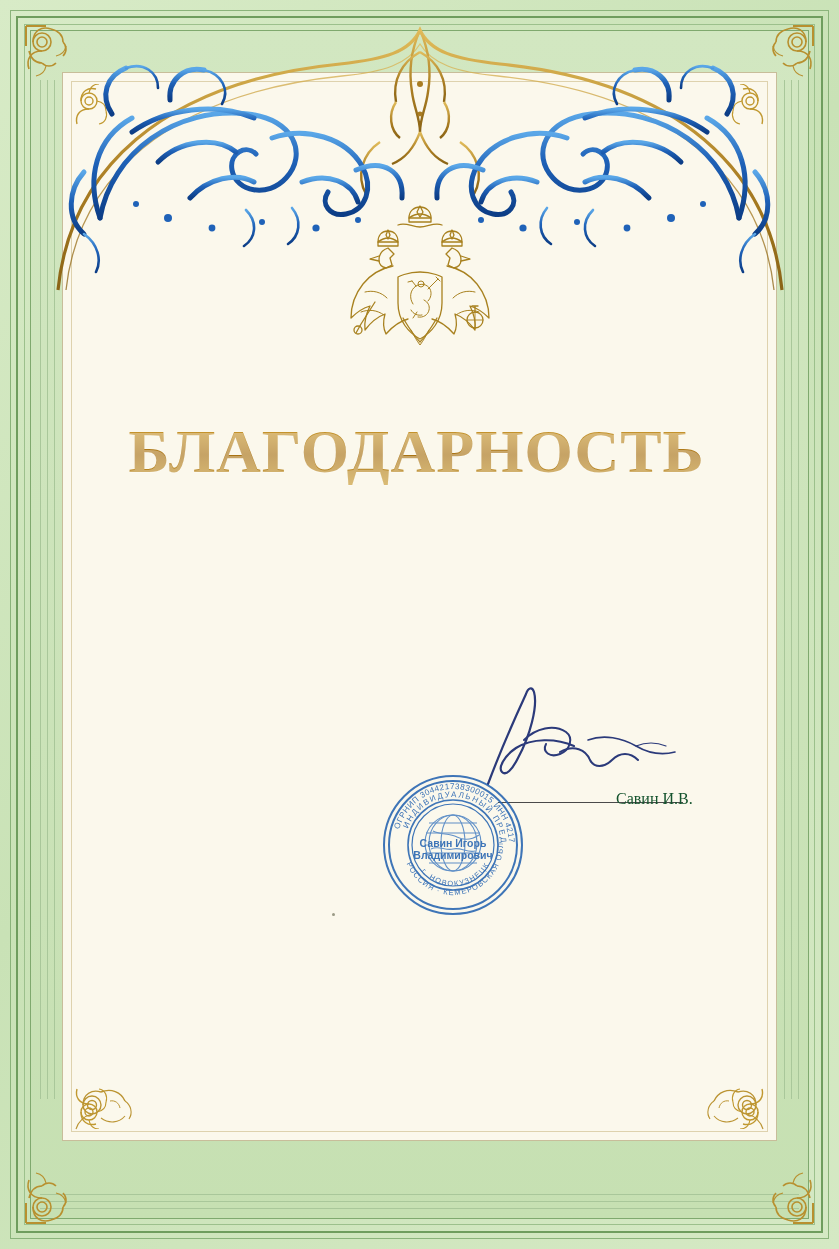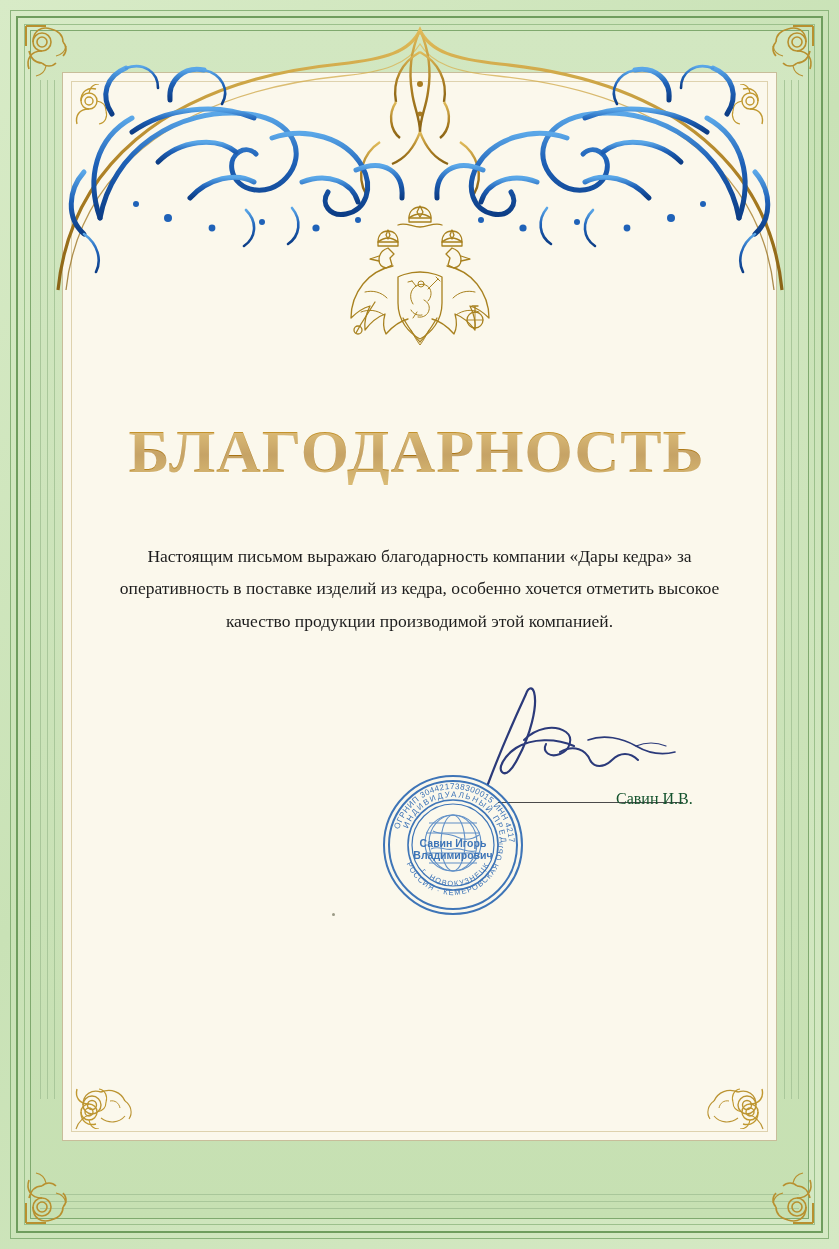--- a/index.html
+++ b/index.html
@@ -477,21 +477,20 @@
         <circle cx="96" cy="84" r="3"></circle>
       </g>
 
       <path d="M78 118 c6 10 11 18 17 24 6-6 11-14 17-24"></path>
       <path d="M86 130 c3 6 6 11 9 15 3-4 6-9 9-15" stroke-width="1"></path>
     </svg>
   </div>
 
   <div class="title">БЛАГОДАРНОСТЬ</div>
 
-  <div class="body-text">Настоящим письмом выражаю благодарность компании «Дары кедра» за оперативность в поставке изделий из кедра, особенно хочется отметить высокое качество продукции производимой этой компанией.</div>
 
   <div class="sign-block">
     <div class="sign-scribble">
       <svg viewBox="0 0 215 115" fill="none" stroke="#2b3a7a" stroke-width="2" stroke-linecap="round">
         <path d="M18 104 C 30 72, 44 40, 56 14 C 58 8, 62 6, 64 12 C 68 26, 60 56, 48 78 C 42 90, 36 96, 32 92 C 28 88, 34 76, 46 68 C 62 58, 86 58, 104 66" stroke-width="2.2"></path>
         <path d="M54 60 C 66 48, 84 44, 96 52 C 104 58, 100 70, 90 74 C 80 78, 72 72, 76 64"></path>
         <path d="M90 72 C 104 64, 116 70, 120 80 C 124 88, 134 88, 142 80 C 150 72, 160 72, 168 80"></path>
         <path d="M118 60 C 134 54, 152 58, 166 66 C 178 73, 190 76, 205 72" stroke-width="1.6"></path>
         <path d="M166 66 C 176 62, 186 62, 196 66" stroke-width="1.2"></path>
       </svg>

